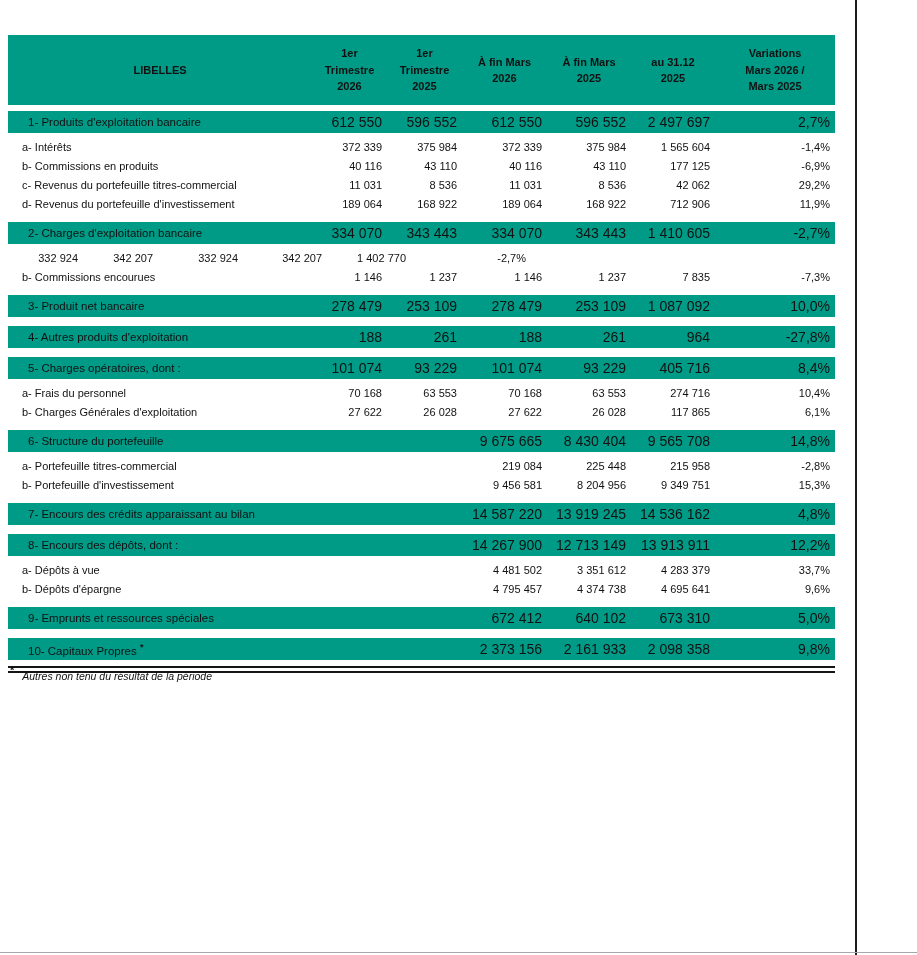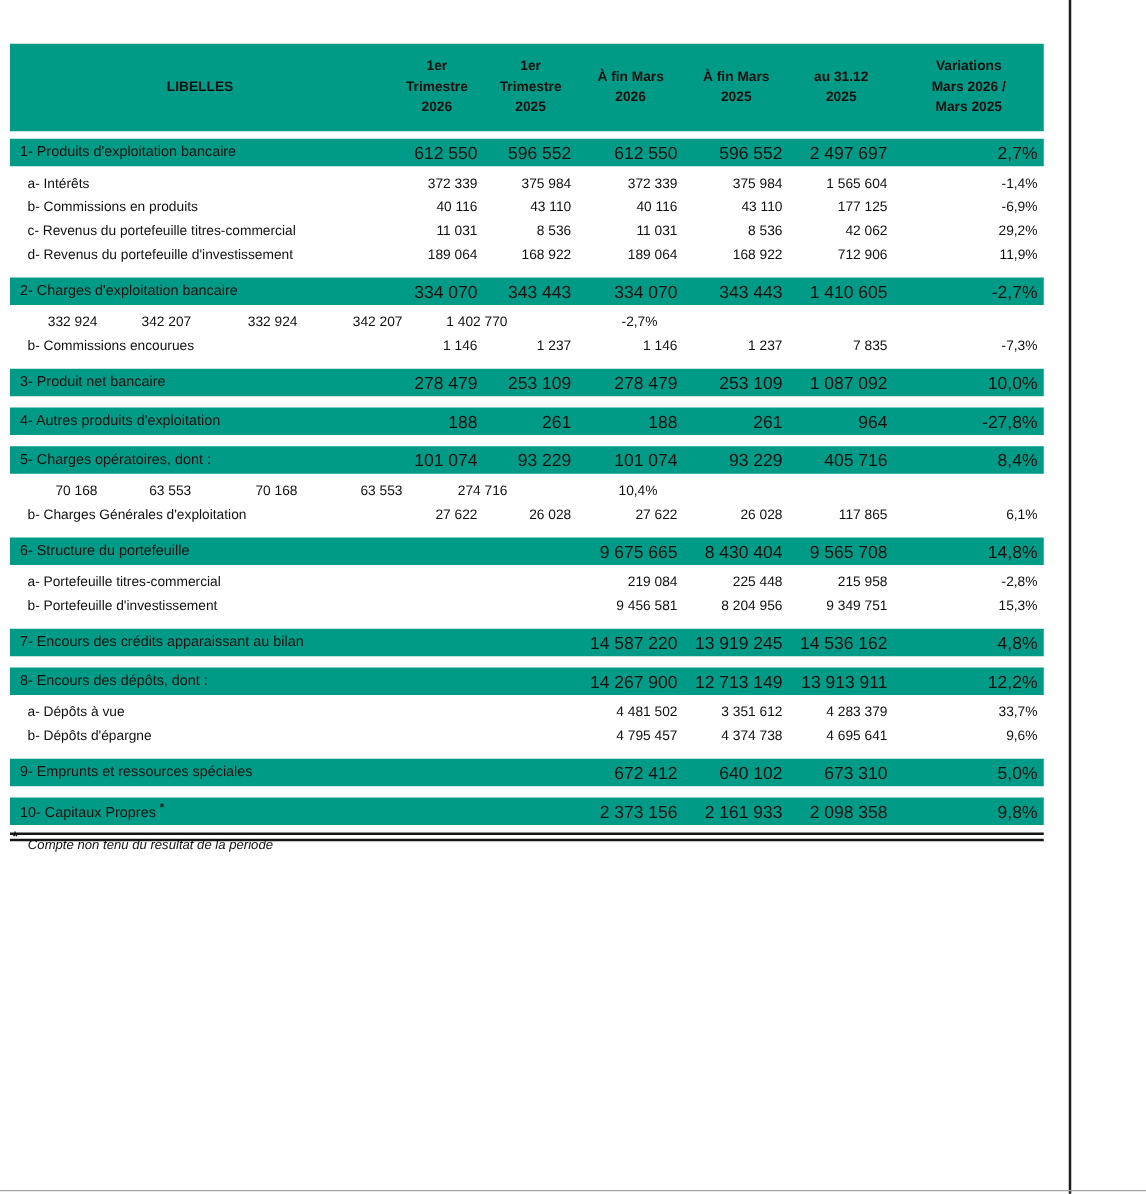--- a/index.html
+++ b/index.html
@@ -34,21 +34,21 @@
   .row{display:flex;align-items:center;}
   .row.section{
     background:var(--teal,#009B87);
     height:22px;
     margin-top:9px;
     font-size:11.5px;
   }
   #rows > .row:first-child{margin-top:6px;}
   .row.detail{height:19px;font-size:11px;}
   .row.detail.first{margin-top:4px;}
-  .row .c-label{padding-left:8px;}
+  .row .c-label{padding-left:20px;}
   .row.detail .c-label{padding-left:14px;}
   .num{text-align:right;padding-right:5px;font-size:11px;}
   .row.section .num{font-size:14px;}
   sup{font-size:9px;font-weight:bold;font-style:normal;}
   .double-line{
     margin-top:6px;
     height:3px;
     border-top:2px solid #151515;
     border-bottom:2px solid #151515;
   }
@@ -184,20 +184,21 @@
         <div class="row section">
           <div class="cell c-label">5- Charges opératoires, dont :</div>
           <div class="cell num c1">101 074</div>
           <div class="cell num c2">93 229</div>
           <div class="cell num c3">101 074</div>
           <div class="cell num c4">93 229</div>
           <div class="cell num c5">405 716</div>
           <div class="cell num c6">8,4%</div>
         </div>
         <div class="row detail first">
+          <div class="cell c-label">a- Frais du personnel</div>
           <div class="cell num c1">70 168</div>
           <div class="cell num c2">63 553</div>
           <div class="cell num c3">70 168</div>
           <div class="cell num c4">63 553</div>
           <div class="cell num c5">274 716</div>
           <div class="cell num c6">10,4%</div>
         </div>
         <div class="row detail">
           <div class="cell c-label">b- Charges Générales d'exploitation</div>
           <div class="cell num c1">27 622</div>
@@ -286,19 +287,19 @@
           <div class="cell num c3">2 373 156</div>
           <div class="cell num c4">2 161 933</div>
           <div class="cell num c5">2 098 358</div>
           <div class="cell num c6">9,8%</div>
         </div>
       </div>
     <div class="double-line"></div>
   </div>
 
   <div class="footnote">
-    <sup>*</sup><span class="fn-text">Compte non tenu du résultat de la période</span>
+    <sup>*</sup><span class="fn-text">Autres non tenu du résultat de la période</span>
   </div>
 
   <div class="page-edge-v"></div>
   <div class="page-edge-b"></div>
 
 </div>
 
 </body></html>

